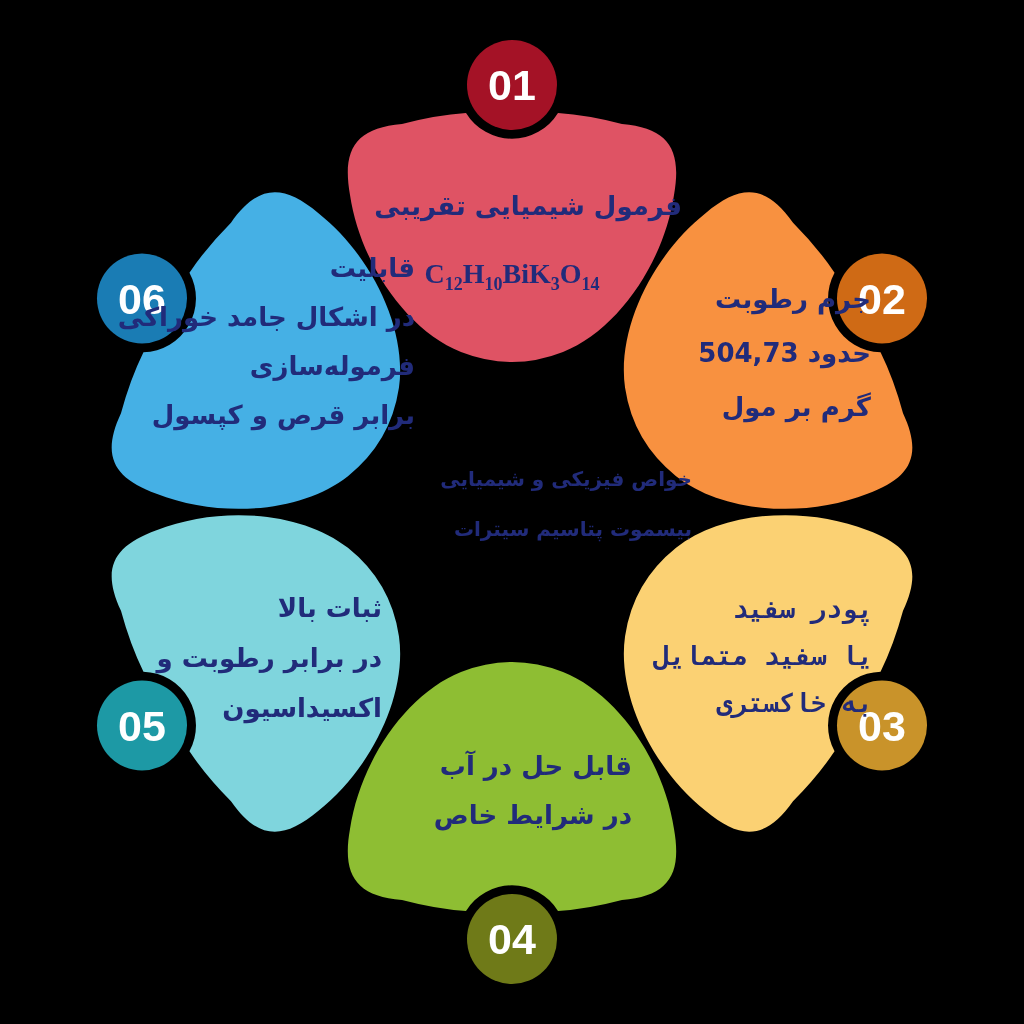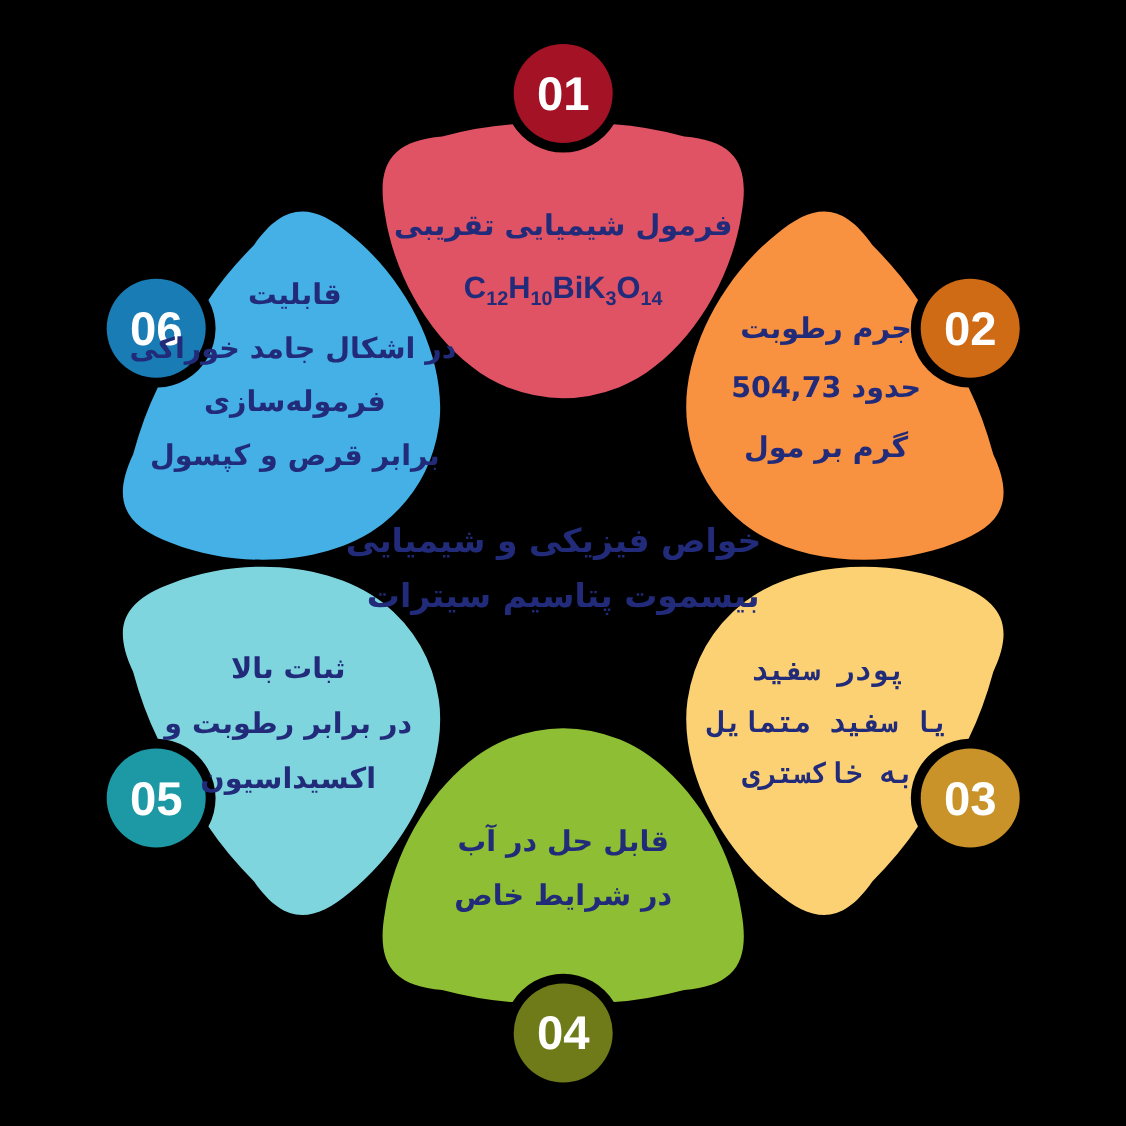--- a/index.html
+++ b/index.html
@@ -8,40 +8,40 @@
   .stage svg{position:absolute;left:0;top:0;width:1024px;height:1024px;}
   .txt{
     position:absolute;
     direction:rtl;
     text-align:center;
     color:var(--ink,#212b7a);
     font-family:"DejaVu Sans",sans-serif;
     font-weight:bold;
     font-size:26px;
   }
-  .ln{white-space:nowrap;}
+  .ln{white-space:nowrap;text-align:right;}
   
   .t1{left:342px;top:186px;width:340px;}
   .t1 .ln{line-height:40px;}
   .t2{left:631px;top:272px;width:240px;}
   .t2 .ln{line-height:54px;}
   .t3{left:633px;top:588px;width:240px;font-family:Liberation Mono, monospace;}
   .t3 .ln{line-height:47px;}
   .t4{left:392px;top:742px;width:240px;}
   .t4 .ln{line-height:49px;}
   .t5{left:142px;top:583px;width:240px;}
   .t5 .ln{line-height:50px;}
   .t6{left:121px;top:244px;width:294px;}
   .t6 .ln{line-height:49px;}
-  .tc{left:332px;top:468px;width:360px;font-size:30px;}
+  .tc{left:332px;top:454px;width:360px;font-size:20px;}
   .tc .ln{line-height:50px;}
   .formula{
     direction:ltr;
-    margin-top:16px;
-    font-family:Liberation Sans, sans-serif;
+    margin-top:28px;
+    font-family:Liberation Serif, serif;
     font-weight:bold;
     font-size:28px;
     line-height:40px;
     white-space:nowrap;
   }
   .formula sub{font-size:18px;}
   .badge-num{
     font-family:"Liberation Sans","DejaVu Sans",sans-serif;
     font-weight:bold;
     font-size:43px;

